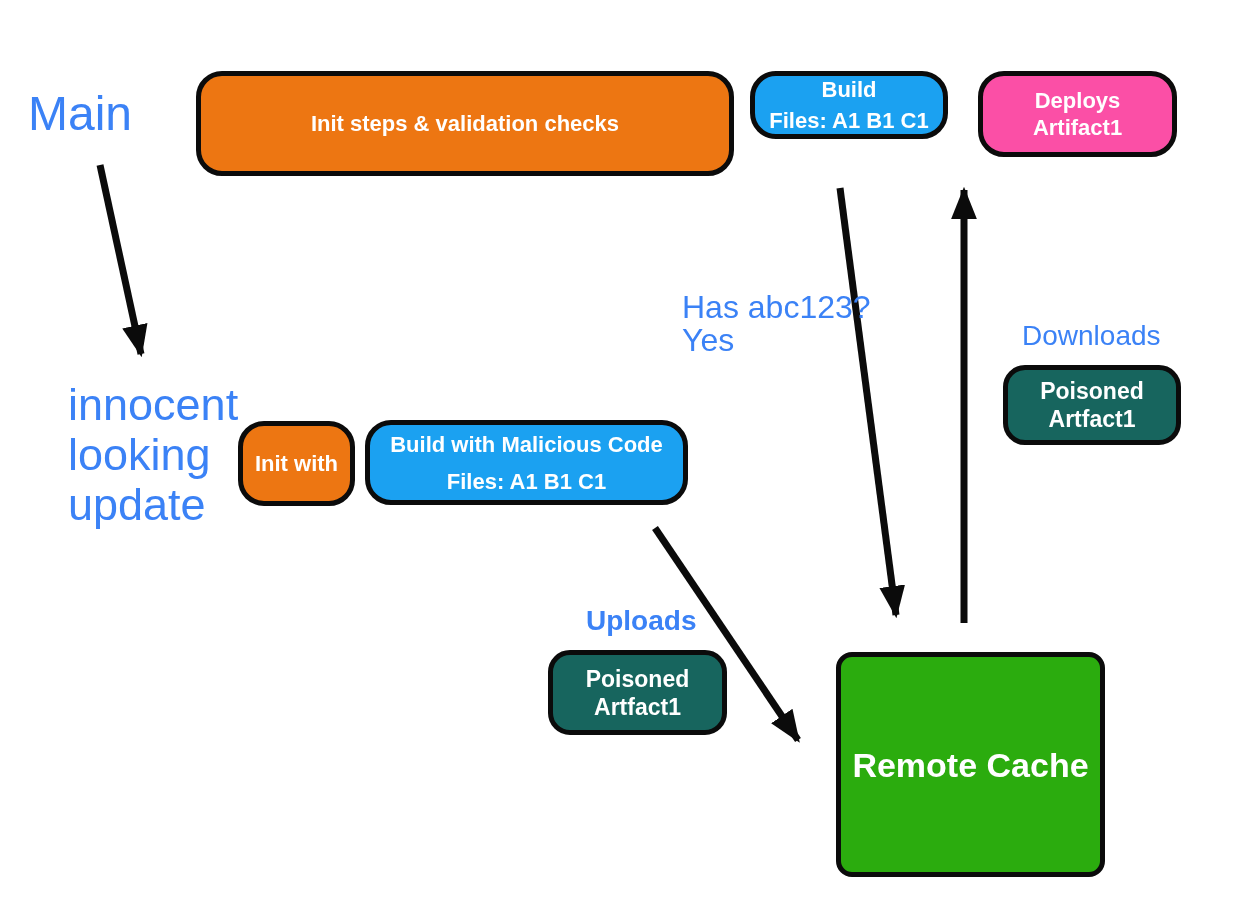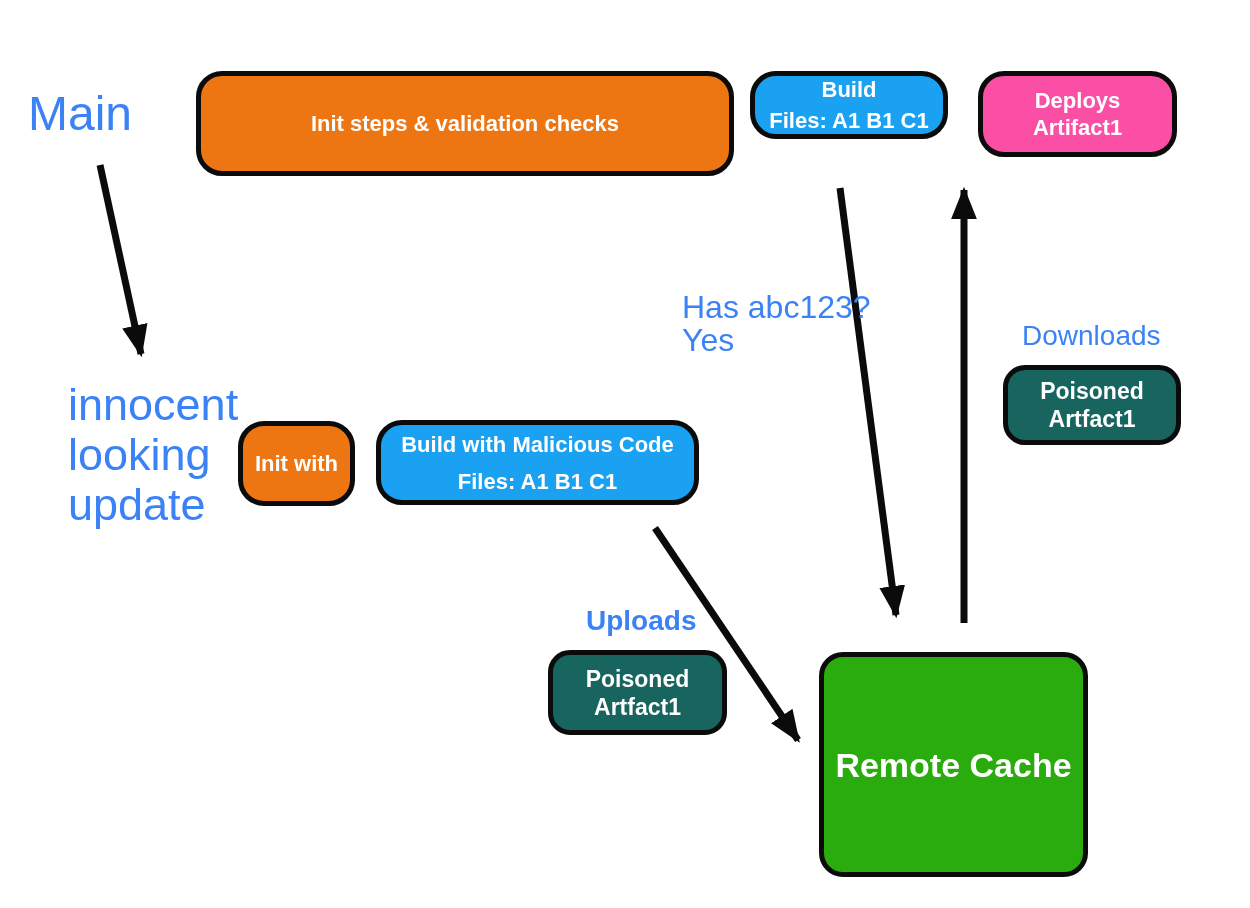--- a/index.html
+++ b/index.html
@@ -15,25 +15,25 @@
     display:flex; flex-direction:column; align-items:center; justify-content:center;
     border:5px solid #0b0b0b; border-radius:26px;
     color:#ffffff; font-weight:bold; text-align:center;
   }
   .node .l { font-size:22px; line-height:27px; white-space:nowrap; }
 
   .n-init-validation { left:196px; top:71px;  width:538px; height:105px; background:var(--orange); }
   .n-build           { left:750px; top:71px;  width:198px; height:68px; background:var(--blue);justify-content:space-between; }
   .n-deploys         { left:978px; top:71px;  width:199px; height:86px; background:var(--pink); }
   .n-init-steps      { left:238px; top:421px; width:117px; height:85px; background:var(--orange); }
-  .n-build-malicious { left:376px; top:420px; width:323px; height:85px; background:var(--blue);gap:10px; }
+  .n-build-malicious { left:365px; top:420px; width:323px; height:85px; background:var(--blue);gap:10px; }
   .n-poisoned-dl     { left:1003px;top:365px; width:178px; height:80px; background:var(--teal); border-radius:22px; }
   .n-poisoned-ul     { left:548px; top:650px; width:179px; height:85px; background:var(--teal); border-radius:22px; }
   .n-poisoned-dl .l, .n-poisoned-ul .l { font-size:23px; line-height:28px; }
-  .n-remote-cache    { left:819px; top:652px; width:269px; height:225px; background:var(--green); border-radius:24px; }
+  .n-remote-cache    { left:836px; top:652px; width:269px; height:225px; background:var(--green); border-radius:16px; }
   .n-remote-cache .l { font-size:34px; line-height:38px; }
 
   .plain { position:absolute; color:#3b82f6; }
   .t-main      { left:28px;  top:88px;  font-size:48px; line-height:52px; }
   .t-innocent  { left:44px;  top:380px; font-size:45px; line-height:50px;margin-left:24px; }
   .t-has-hash  { left:682px; top:291px; font-size:32px; line-height:33px; }
   .t-downloads { left:1022px;top:320px; font-size:28px; line-height:32px; }
   .t-uploads   { left:586px; top:605px; font-size:28px; line-height:32px;font-weight:bold; }
 </style>
 </head>

